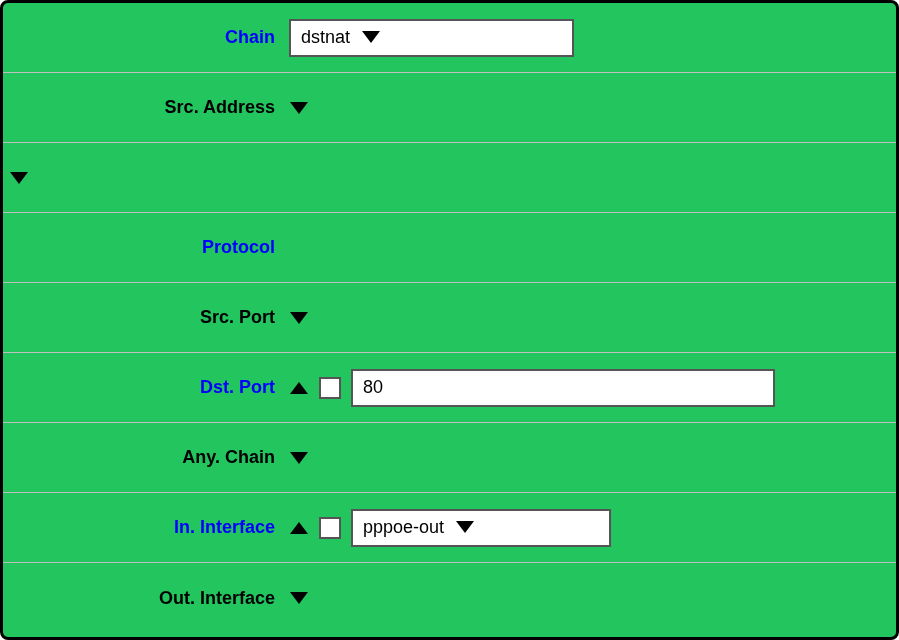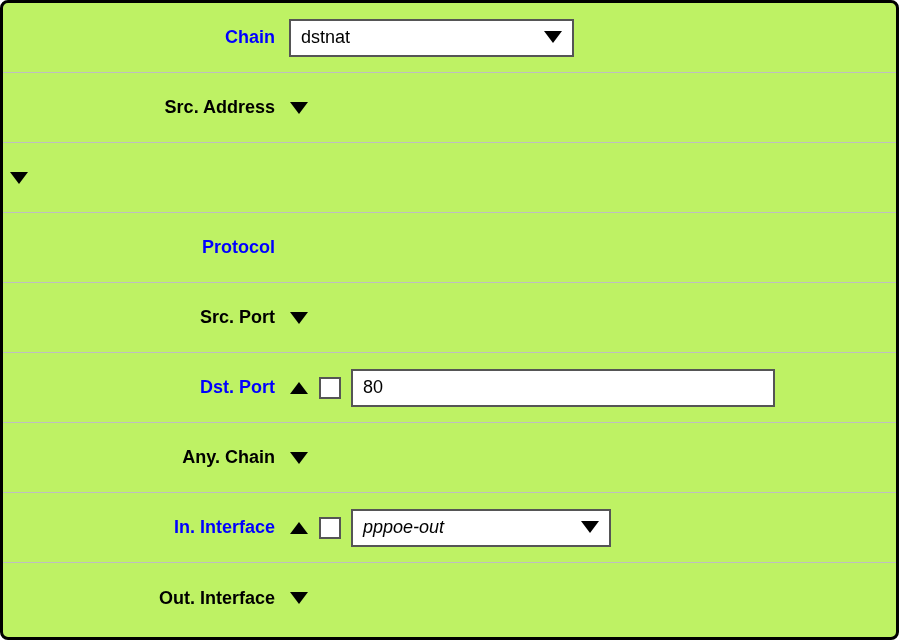--- a/index.html
+++ b/index.html
@@ -10,21 +10,21 @@
     background: #fff;
     font-family: Verdana, Geneva, sans-serif;
     font-size: 18px;
   }
   .panel {
     box-sizing: border-box;
     width: 899px;
     height: 640px;
     border: 3px solid #000;
     border-radius: 8px;
-    background: #bef264;
+    background: #22c55e;
     overflow: hidden;
   }
   .row {
     display: flex;
     align-items: center;
     height: 70px;
     border-bottom: 1px solid #bfbfbf;
     box-sizing: border-box;
   }
   .row:last-child { border-bottom: none; }
@@ -72,34 +72,34 @@
   .select, .text-input {
     height: 38px;
     border: 2px solid #555;
     background: #fff;
     font-family: inherit;
     font-size: 18px;
     padding: 0 10px;
     box-sizing: border-box;
     display: flex;
     align-items: center;
-    justify-content: space-between;
+    justify-content: flex-start;
     cursor: pointer;
   }
   .select { position: relative; }
   .select .caret {
     margin-left: 12px;
   }
   .text-input {
     cursor: text;
   }
   .w-chain { width: 285px; }
   .w-protocol { width: 300px; }
   .w-dstport { width: 424px; }
-  .w-iniface { width: 260px; font-style: italic; }
+  .w-iniface { width: 260px; }
 </style>
 </head>
 <body>
 
 <div class="panel">
 
   <div class="row">
     <div class="label-cell label-active">Chain</div>
     <div class="controls">
       <div class="select w-chain">

